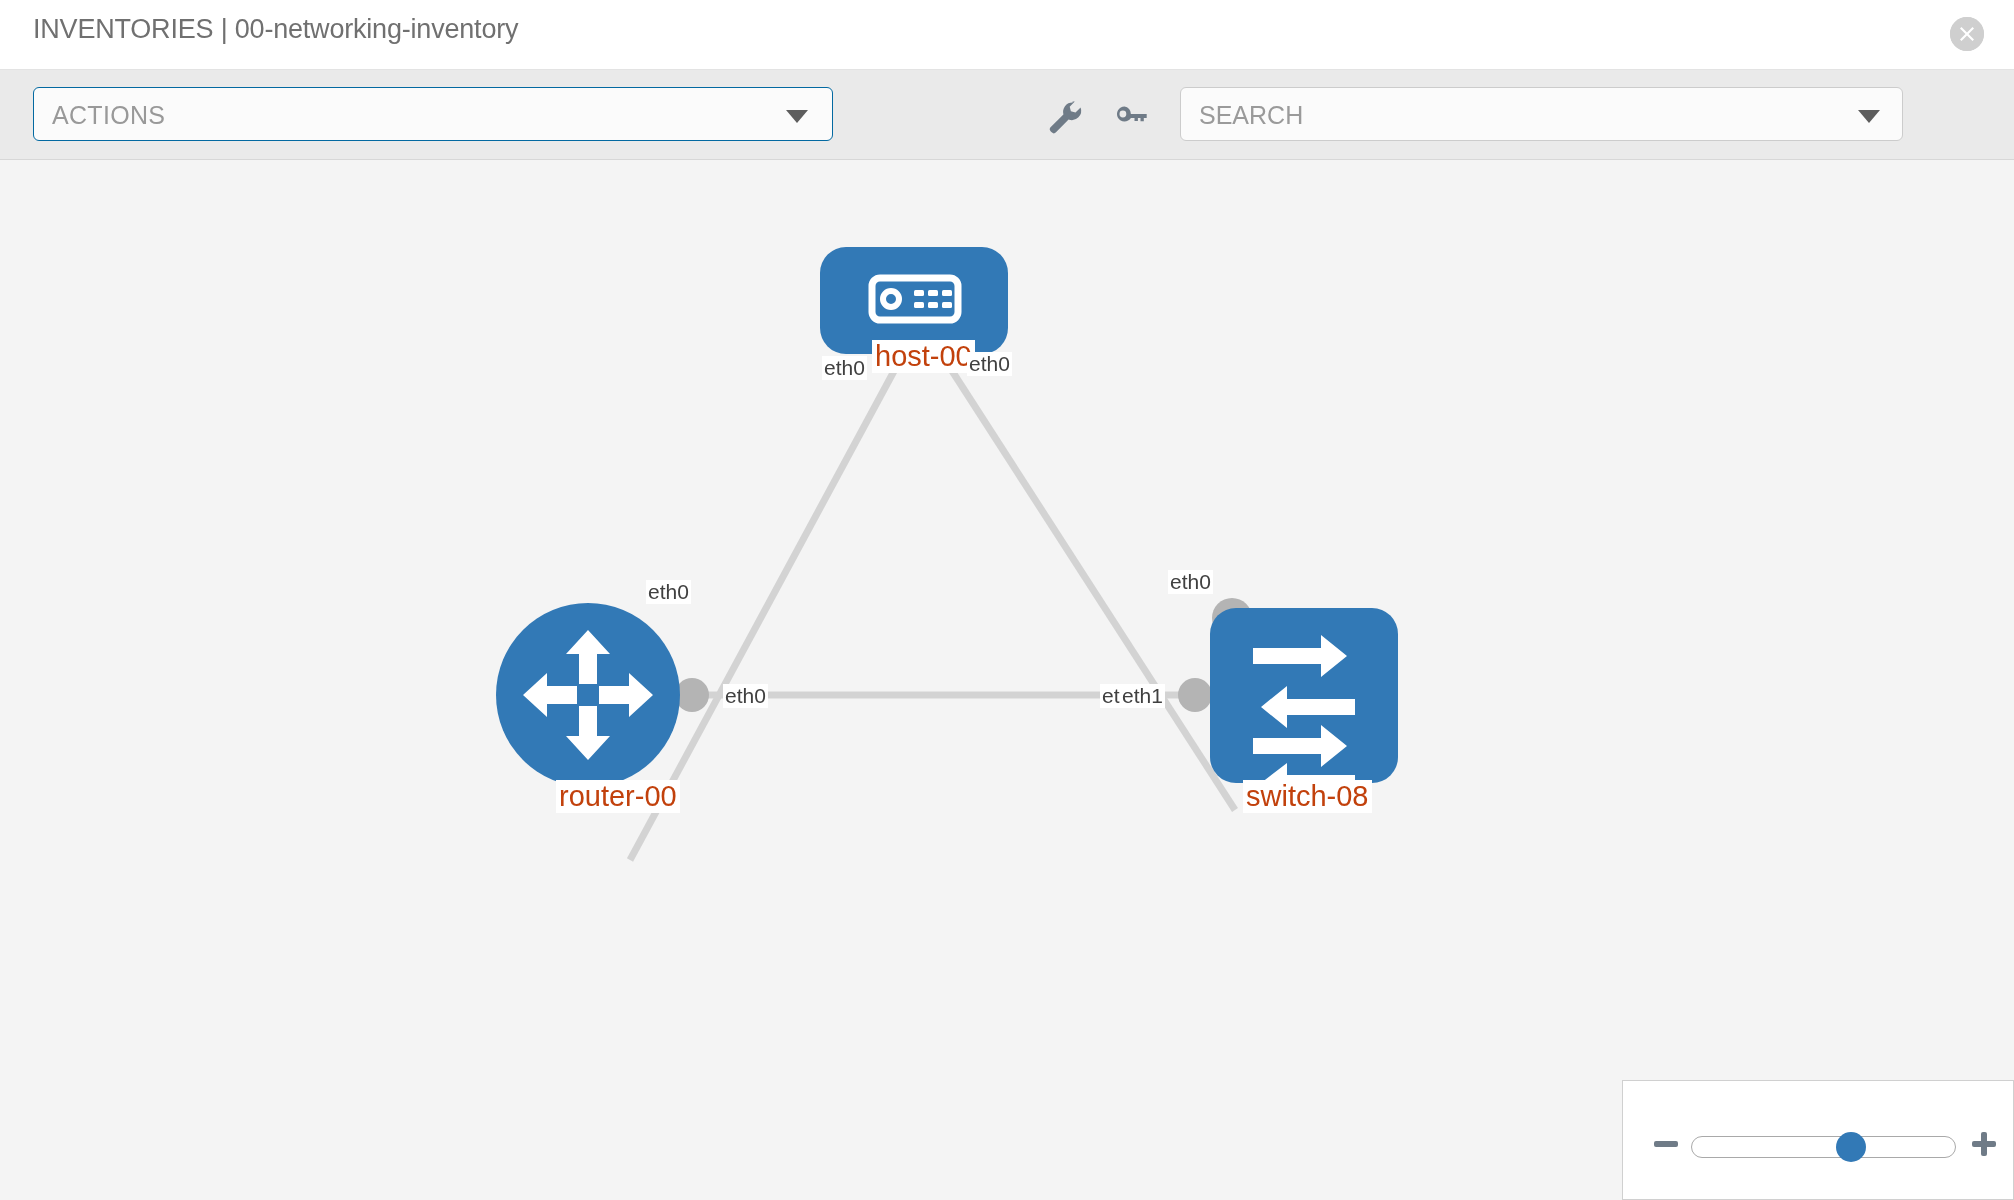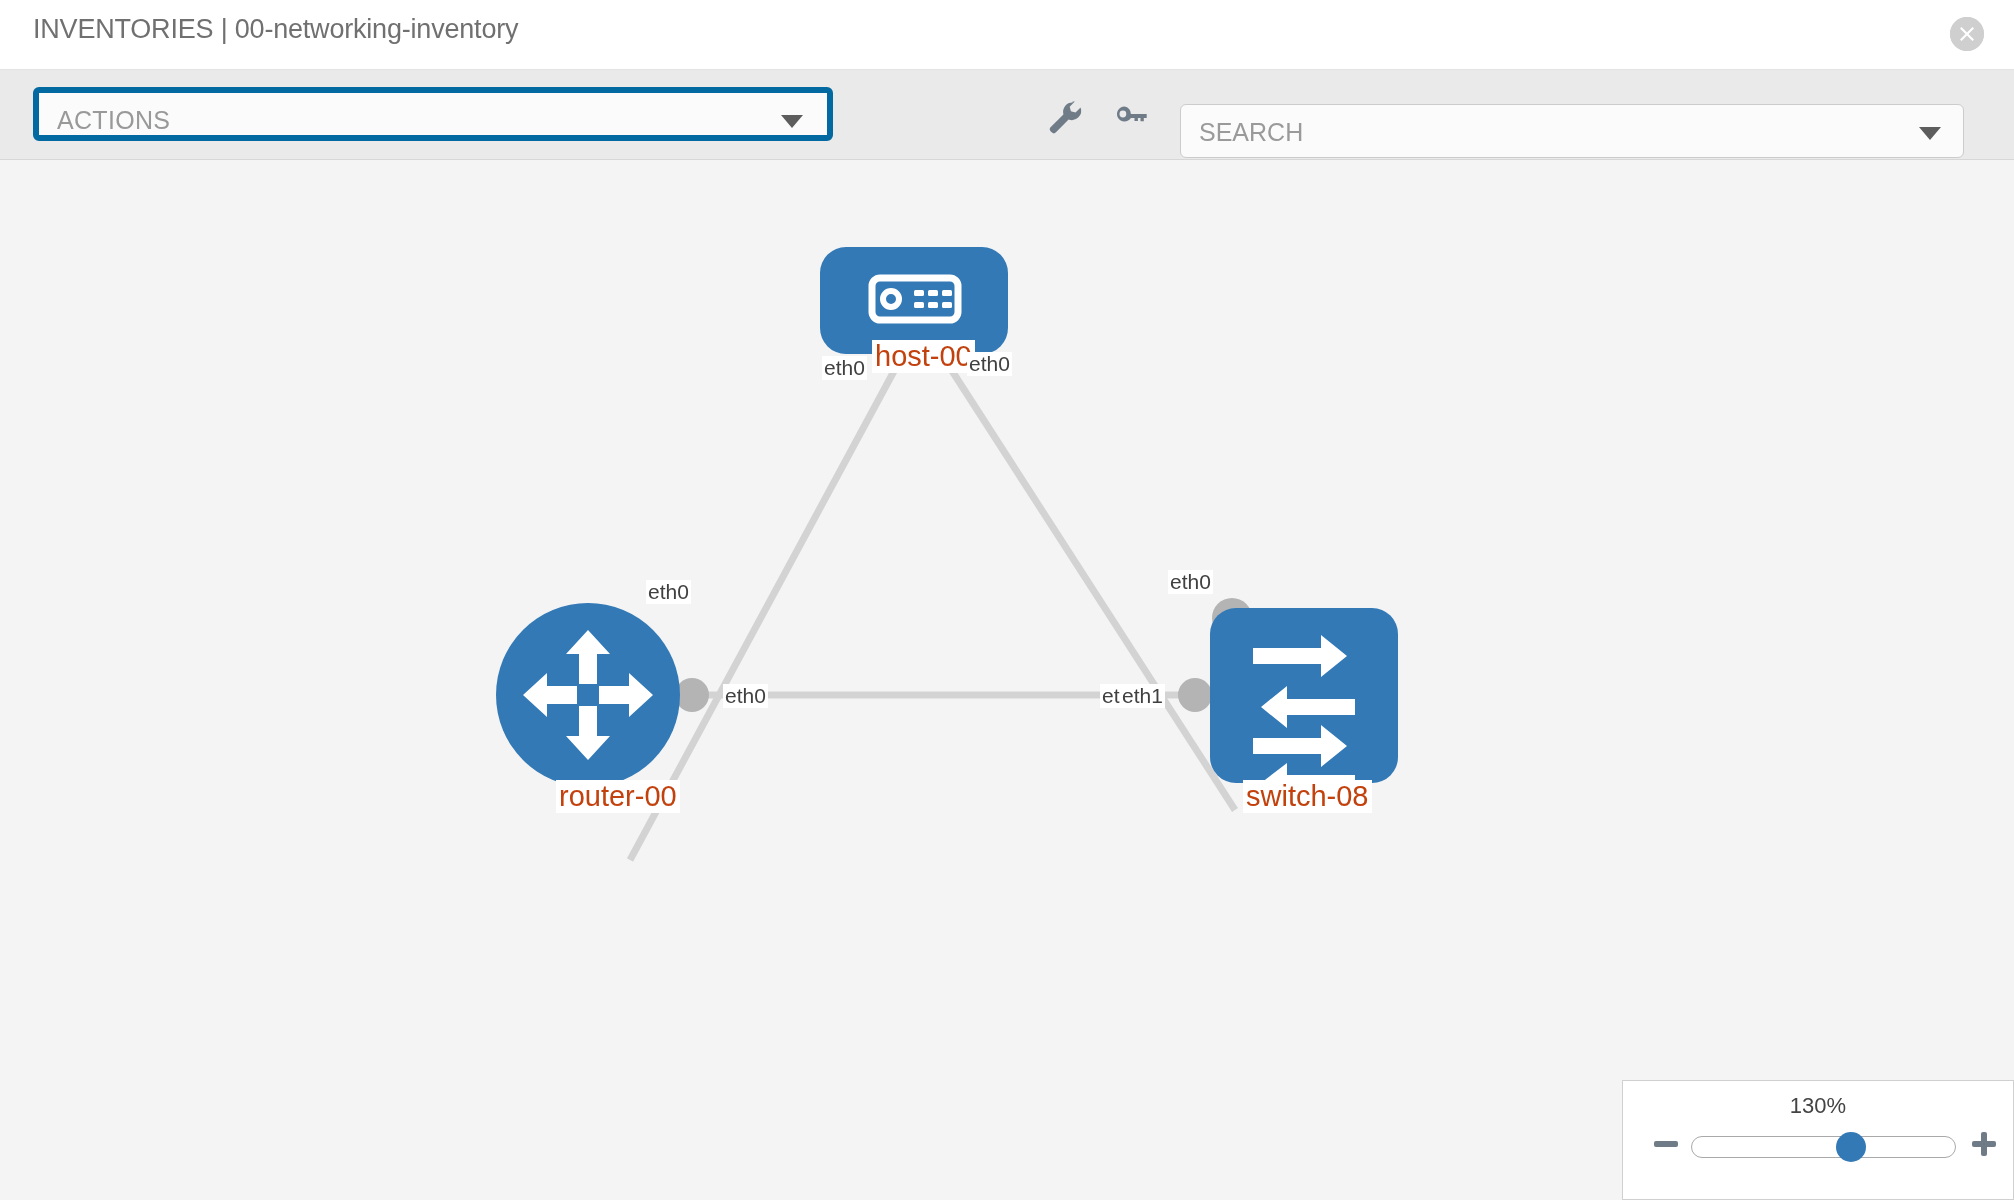--- a/index.html
+++ b/index.html
@@ -57,21 +57,21 @@
     border-bottom: 1px solid #d7d7d7;
     box-sizing: border-box;
   }
   .select-box {
     position: absolute;
     left: 33px;
     top: 17px;
     width: 800px;
     height: 54px;
     background: #fbfbfb;
-    border: 6px solid #0369a1;
+    border: 1px solid #0369a1;
     border-radius: 6px;
     box-sizing: border-box;
     cursor: pointer;
   }
   .select-box .label {
     position: absolute;
     left: 18px;
     top: 13px;
     font-size: 25px;
     color: #999999;
@@ -92,22 +92,22 @@
     width: 40px;
     height: 40px;
     cursor: pointer;
   }
   .tool-icon.wrench { left: 1043px; }
   .tool-icon.key    { left: 1110px; }
 
   .search-box {
     position: absolute;
     left: 1180px;
-    top: 34px;
-    width: 784px;
+    top: 17px;
+    width: 723px;
     height: 54px;
     background: #fbfbfb;
     border: 1px solid #cccccc;
     border-radius: 6px;
     box-sizing: border-box;
     cursor: text;
     text-align: right;
   }
   .search-box .placeholder {
     position: absolute;
@@ -315,21 +315,20 @@
 
   <div class="iface-label" style="left:646px; top:420px;">eth0</div>
   <div class="iface-label" style="left:1168px; top:410px;">eth0</div>
 
   <div class="iface-label" style="left:723px; top:524px;">eth0</div>
   <div class="iface-label" style="left:1100px; top:524px;">eth</div>
   <div class="iface-label" style="left:1120px; top:524px;">eth1</div>
 </div>
 
 <div class="zoom-panel">
-  <div class="zoom-value">130%</div>
 
   <div class="zoom-minus">
     <svg width="30" height="30" viewBox="0 0 30 30" aria-hidden="true">
       <rect x="3" y="12" width="24" height="6" rx="2" fill="#6f7b87"></rect>
     </svg>
   </div>
 
   <div class="zoom-track">
     <div class="zoom-thumb"></div>
   </div>

